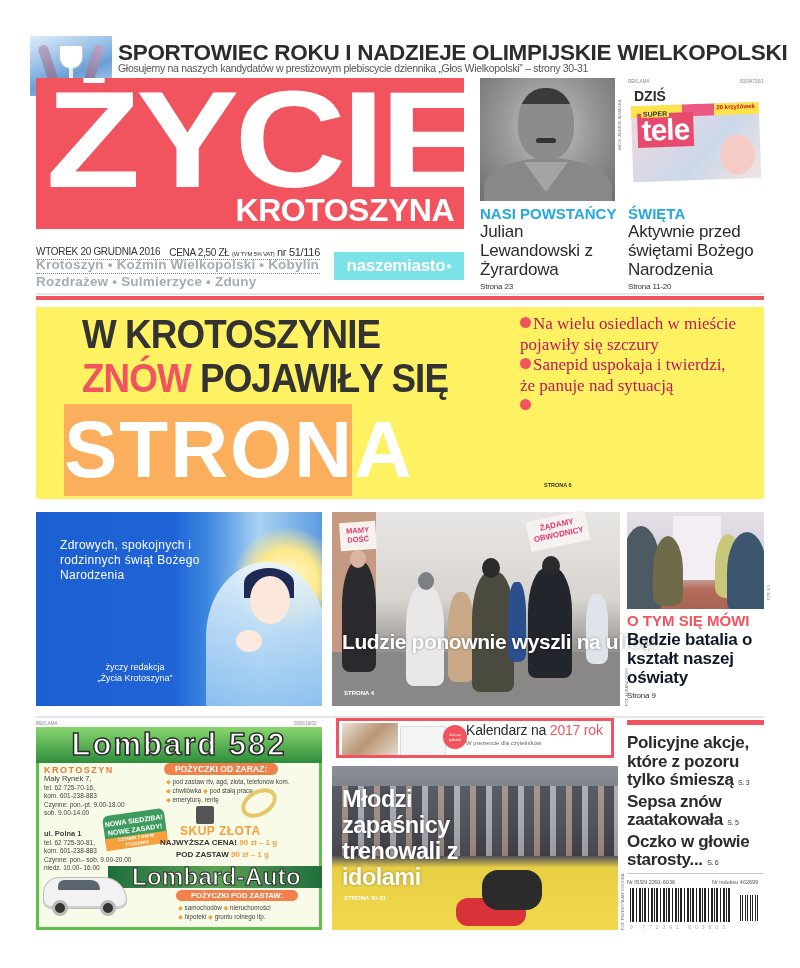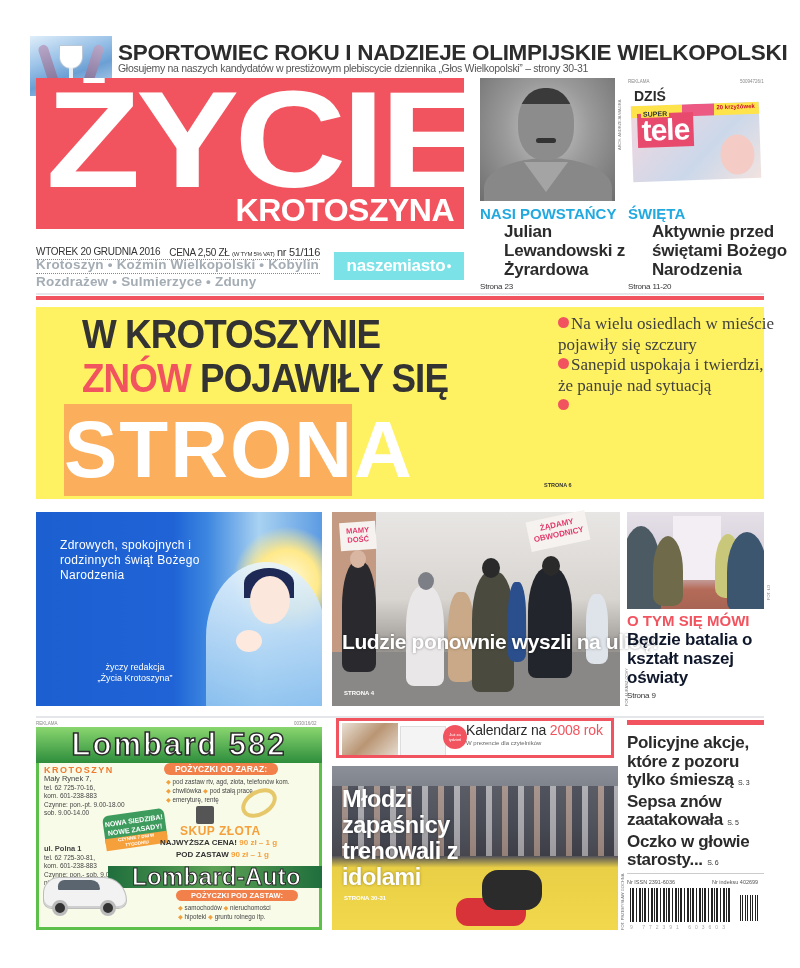--- a/index.html
+++ b/index.html
@@ -36,21 +36,21 @@
 
   
   #portrait { left: 480px; top: 78px; width: 135px; height: 123px; overflow: hidden;
     background: radial-gradient(ellipse at 50% 40%, #c9c9c9 0%, #9a9a9a 45%, #6e6e6e 100%); }
   #portrait .head { position: absolute; left: 38px; top: 10px; width: 56px; height: 72px; border-radius: 46% 46% 44% 44%; background: linear-gradient(#3a3a3a 0 22%, #8c8c8c 22% 100%); }
   #portrait .mous { position: absolute; left: 56px; top: 60px; width: 20px; height: 5px; background: #333; border-radius: 3px; }
   #portrait .coat { position: absolute; left: 4px; top: 80px; width: 128px; height: 60px; border-radius: 50% 50% 0 0; background: #888; }
   #portrait .collar { position: absolute; left: 44px; top: 84px; width: 44px; height: 30px; background: #a4a4a4; clip-path: polygon(0 0, 50% 100%, 100% 0); }
   #portrait-credit { left: 617px; top: 150px; font-size: 4px; color: #888; transform: rotate(-90deg); transform-origin: left top; white-space: nowrap; }
   .kicker { font-size: 15px; font-weight: 700; color: #22a9e0; white-space: nowrap; }
-  .teaser-head { font-size: 17px; font-weight: 700; color: #2b2b2b; line-height: 19px; letter-spacing: -0.2px; margin-left: 24px; }
+  .teaser-head { font-size: 17px; font-weight: 400; color: #2b2b2b; line-height: 19px; letter-spacing: -0.2px; }
   .strona { font-size: 8px; color: #333; letter-spacing: -0.2px; }
   #k1 { left: 480px; top: 205px; }
   #h1 { left: 480px; top: 222px; width: 140px; }
   #s1 { left: 480px; top: 282px; }
   #k2 { left: 628px; top: 205px; }
   #h2 { left: 628px; top: 222px; width: 140px; }
   #s2 { left: 628px; top: 282px; }
   #ad-label-1 { left: 628px; top: 79px; font-size: 4.5px; color: #888; }
   #ad-code-1 { left: 740px; top: 79px; font-size: 4.5px; color: #888; }
   #dzis { left: 634px; top: 88px; font-size: 14px; font-weight: 700; color: #2b2b2b; }
@@ -65,21 +65,21 @@
   #rule-top { left: 36px; top: 293px; width: 728px; height: 2px; background: #e4e6ea; }
   #rule-red { left: 36px; top: 296px; width: 728px; height: 4px; background: #f2545f; }
 
   
   #lead { left: 36px; top: 307px; width: 728px; height: 192px; background: #fff262; }
   #lead-l1 { left: 82px; top: 312px; font-size: 40px; font-weight: 700; color: #333; letter-spacing: -1px; line-height: 44px; white-space: nowrap; transform: scaleX(0.92); transform-origin: left top; }
   #lead-l2 { left: 82px; top: 356px; font-size: 40px; font-weight: 700; color: #333; letter-spacing: -1px; line-height: 44px; white-space: nowrap; transform: scaleX(0.92); transform-origin: left top; }
   #lead-l2 .accent { color: #f2545f; }
   #szczury-box { left: 64px; top: 404px; width: 288px; height: 92px; background: #fbae5c; }
   #szczury { left: 64px; top: 404px; width: 288px; height: 92px; font-size: 80px; font-weight: 700; color: #fff; text-align: center; line-height: 92px; letter-spacing: 2px; }
-  #bullets { left: 558px; top: 314px; width: 220px; font-family: "Liberation Serif", serif; font-size: 17px; color: #404040; line-height: 20.5px; }
+  #bullets { left: 520px; top: 314px; width: 220px; font-family: "Liberation Serif", serif; font-size: 17px; color: #be185d; line-height: 20.5px; }
   #bullets .b { display: block; }
   #bullets .dot { display: inline-block; width: 11px; height: 11px; border-radius: 50%; background: #f2545f; margin-right: 2px; vertical-align: 1px; }
   #lead-strona { left: 544px; top: 482px; font-size: 5.5px; color: #333; font-weight: 700; }
 
   
   #xmas { left: 36px; top: 512px; width: 286px; height: 194px; overflow: hidden;
     background: linear-gradient(90deg, #1b5fd1 0%, #1f63d6 48%, #3d87e0 60%, #a9d2f2 78%, #5c9be3 100%); }
   #xmas .halo { position: absolute; left: 196px; top: 14px; width: 110px; height: 110px; border-radius: 50%; background: radial-gradient(circle, #fffbe0 0%, #ffe98a 40%, rgba(255,255,255,0) 70%); }
   #xmas .veil { position: absolute; left: 170px; top: 50px; width: 120px; height: 150px; border-radius: 50% 50% 0 0; background: linear-gradient(#e8f4fd, #8ec3ef); opacity: 0.9; }
   #xmas .face { position: absolute; left: 214px; top: 64px; width: 40px; height: 48px; border-radius: 50%; background: #fbe7dc; }
@@ -113,21 +113,21 @@
   #ad-label-2 { left: 36px; top: 721px; font-size: 4.5px; color: #888; }
   #ad-code-2 { left: 294px; top: 721px; font-size: 4.5px; color: #888; }
   #lombard { left: 36px; top: 727px; width: 286px; height: 203px; background: #f8fbe8; border: 3px solid #5cc04a; }
   #lombard-top { left: 36px; top: 727px; width: 286px; height: 36px; background: linear-gradient(#89d66f, #2e8d3c); }
   #lombard-title { left: 36px; top: 727px; width: 286px; text-align: center; font-size: 31px; font-weight: 700; color: #fff; letter-spacing: 2px; line-height: 36px;
     -webkit-text-stroke: 1.5px #2c2c2c; }
   #lb-city { left: 44px; top: 765px; font-size: 9px; font-weight: 700; color: #f07a2e; letter-spacing: 1.5px; }
   .lb-small { position: absolute; font-size: 6.5px; color: #444; line-height: 8.5px; white-space: nowrap; }
   #lb-addr1 { left: 44px; top: 775px; }
   #lb-addr1 .b { font-weight: 400; font-size: 7.5px; }
-  #lb-addr2 { left: 44px; top: 830px; margin-top: 15px; }
+  #lb-addr2 { left: 44px; top: 830px; }
   #lb-addr2 .b { font-weight: 700; font-size: 7.5px; }
   #lb-bubble { left: 104px; top: 812px; width: 62px; height: 34px; background: #3e9b5e; border-radius: 6px; transform: rotate(-8deg); color: #fff; font-size: 7px; font-weight: 700; text-align: center; line-height: 9px; padding-top: 4px; }
   #lb-bubble .sm { display: inline-block; background: #f6a03c; color: #fff; font-size: 4.5px; padding: 0 2px; line-height: 6px; margin-top: 1px; }
   #lb-loan-pill { left: 164px; top: 763px; width: 114px; height: 12px; background: #f2804a; border-radius: 7px; color: #fff; font-size: 8.5px; font-weight: 700; text-align: center; line-height: 12px; }
   #lb-loan-list { left: 166px; top: 777px; font-size: 6.3px; color: #444; line-height: 9px; }
   #lb-loan-list .d { color: #f2a13c; }
   #lb-ring { left: 240px; top: 790px; width: 38px; height: 26px; border: 4px solid #e6c86b; border-radius: 50%; transform: rotate(-30deg); }
   #lb-phone { left: 196px; top: 806px; width: 18px; height: 18px; background: #555; border-radius: 2px; }
   #lb-skup { left: 180px; top: 824px; font-size: 12px; font-weight: 700; color: #f6a03c; letter-spacing: 0.5px; }
   #lb-price1 { left: 160px; top: 838px; font-size: 8px; font-weight: 700; color: #333; white-space: nowrap; }
@@ -346,21 +346,21 @@
   <div><span class="d">◆ </span><span>samochodów</span> <span class="d">◆ </span><span>nieruchomości</span></div>
   <div><span class="d">◆ </span><span>hipoteki</span> <span class="d">◆ </span><span>gruntu rolnego itp.</span></div>
 </div>
 
 <div id="cal-ad" class="abs">
   <div class="img1"></div>
   <div class="img2"></div>
   <div class="badge">Już za tydzień</div>
 </div>
 <div id="cal-title" class="abs">
-  <span>Kalendarz na </span><span class="y">2008 rok</span>
+  <span>Kalendarz na </span><span class="y">2017 rok</span>
 </div>
 <div id="cal-sub" class="abs">W prezencie dla czytelników</div>
 
 <div id="wrestling" class="abs">
   <div class="crowd"></div>
     <div class="red"></div>
     <div class="blk"></div>
 </div>
 <a id="wr-head" class="abs">Młodzi zapaśnicy trenowali z idolami</a>
 <div id="wr-strona" class="abs">STRONA 30-31</div>

